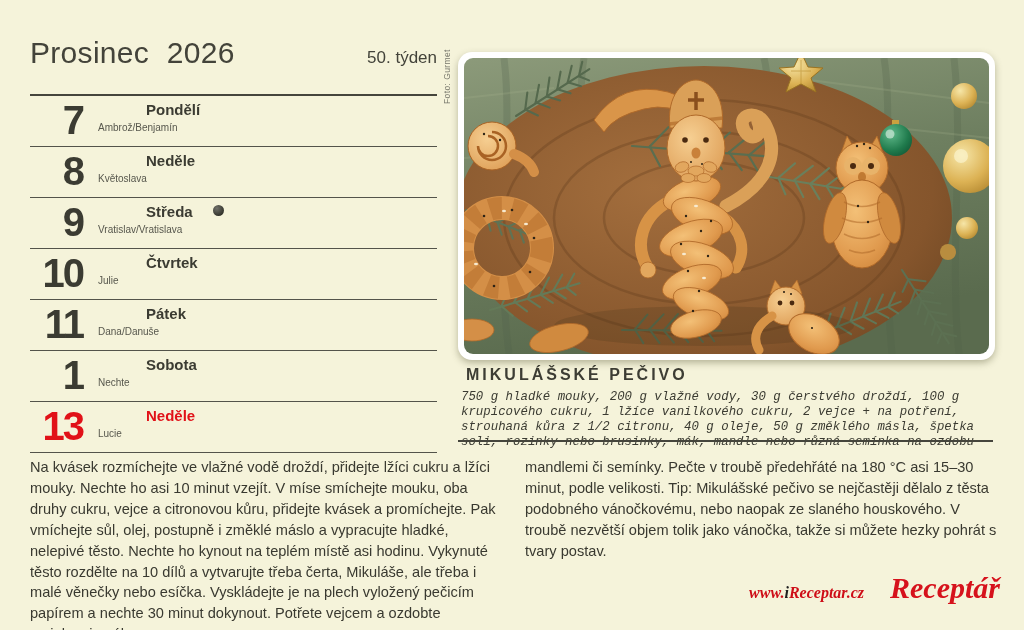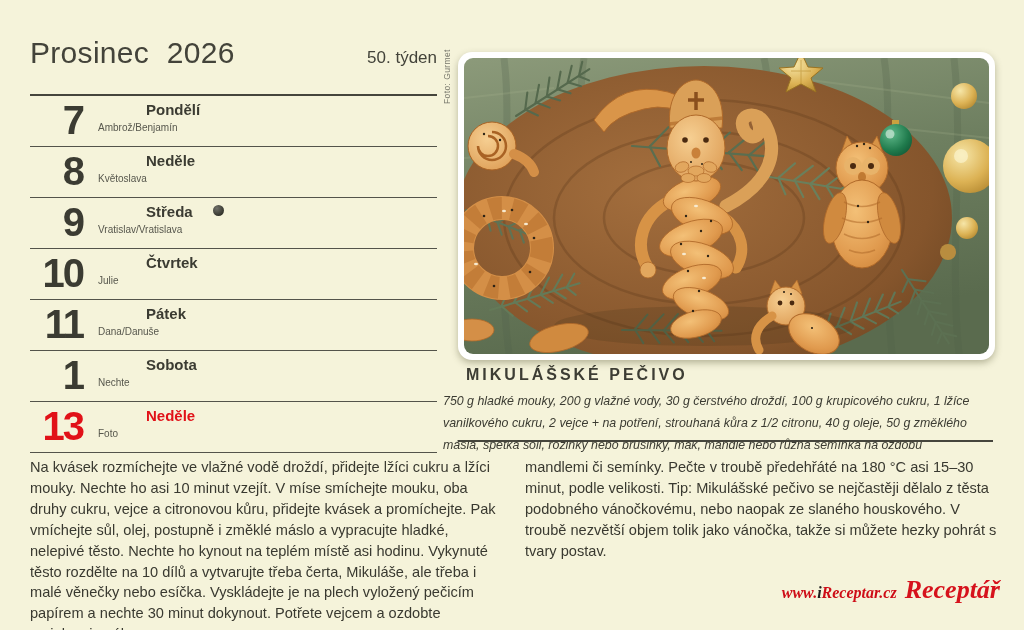--- a/index.html
+++ b/index.html
@@ -28,34 +28,34 @@
   .photo-credit{position:absolute;left:442px;top:104px;transform:rotate(-90deg);
                 transform-origin:0 0;font-size:8.5px;color:#79796d;letter-spacing:.4px;}
   .photo-frame{position:absolute;left:458px;top:52px;width:537px;height:308px;
                background:#fff;border-radius:14px;padding:6px;box-sizing:border-box;
                box-shadow:0 3px 7px rgba(80,80,45,.38);}
   .photo-frame svg{display:block;width:525px;height:296px;border-radius:9px;}
 
   
   .recipe-title{position:absolute;left:466px;top:366px;font-size:16px;font-weight:bold;
                 letter-spacing:3px;color:#3d3d34;}
-  .recipe-ingredients{position:absolute;left:443px;top:390px;width:534px;
-                      font-style:italic;font-size:12.4px;line-height:22px;color:#3b3b32;}
+  .recipe-ingredients{position:absolute;left:461px;top:390px;width:534px;
+                      font-style:italic;font-size:12.4px;line-height:15px;color:#3b3b32;font-family:Liberation Mono, monospace;}
   .recipe-rule{position:absolute;left:458px;top:440px;width:535px;height:2px;background:#45453c;}
   .body-col{position:absolute;top:457px;font-size:14.6px;line-height:20.9px;color:#393930;}
   .col-left{left:30px;width:469px;}
   .col-right{left:525px;width:480px;}
 
   
   .brand-footer{position:absolute;right:24px;bottom:25px;display:flex;align-items:baseline;
-                gap:8px;font-family:"Liberation Serif","DejaVu Serif",serif;
+                gap:26px;font-family:"Liberation Serif","DejaVu Serif",serif;
                 font-style:italic;font-weight:bold;}
   .brand-url{font-size:16px;color:#ce0d17;}
   .brand-url .i-black{color:#1f1f1f;}
-  .brand-name{font-size:26px;color:#d6121c;font-family:Liberation Serif, serif;}
+  .brand-name{font-size:30px;color:#d6121c;font-family:Liberation Serif, serif;}
 </style>
 </head>
 <body>
 
 <div class="page">
 
   <div class="calendar">
     <div class="cal-header">
       <span class="month-title">Prosinec 2026</span>
       <span class="week-label">50. týden</span>
@@ -106,21 +106,21 @@
       <div class="day-info">
         <div><span class="weekday">Sobota</span></div>
         <div class="names">Nechte</div>
       </div>
     </div>
 
     <div class="day-row red">
       <div class="day-num">13</div>
       <div class="day-info">
         <div><span class="weekday">Neděle</span></div>
-        <div class="names">Foto</div>
+        <div class="names">Lucie</div>
       </div>
     </div>
   </div>
 
   <div class="photo-credit">Foto: Gurmet</div>
 
   <div class="photo-frame">
     <svg viewBox="0 0 525 296" xmlns="http://www.w3.org/2000/svg">
       <defs>
         <linearGradient id="bgG" x1="0" y1="0" x2="0.3" y2="1">

